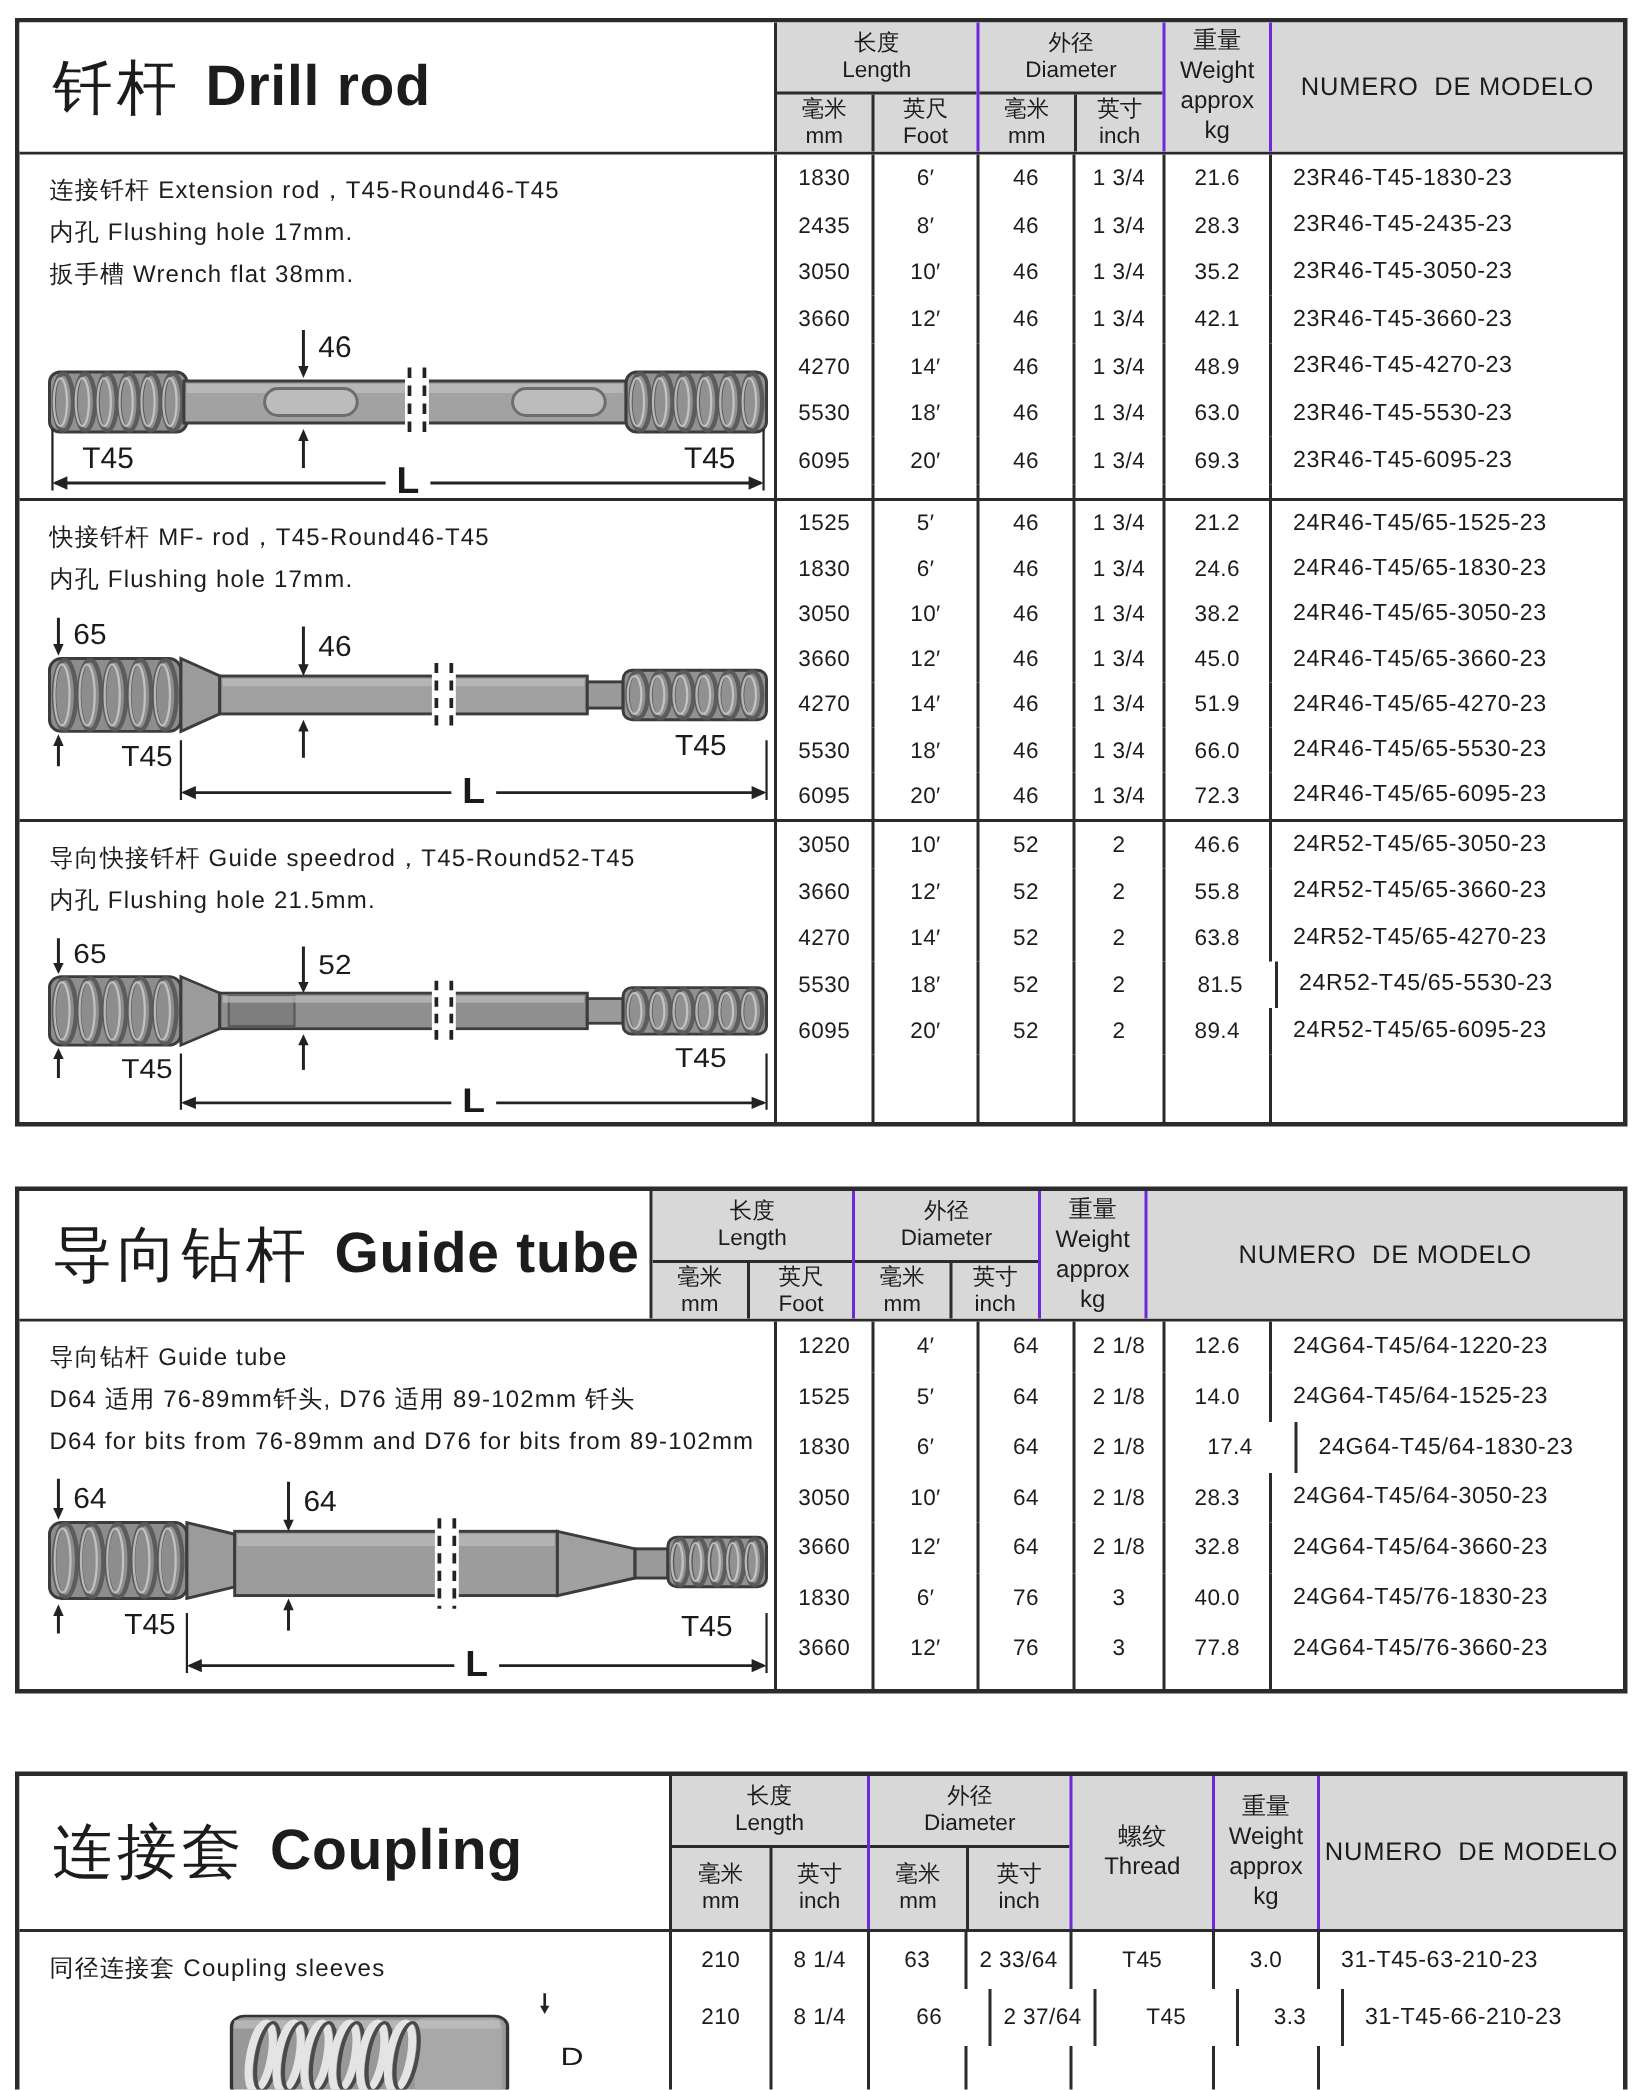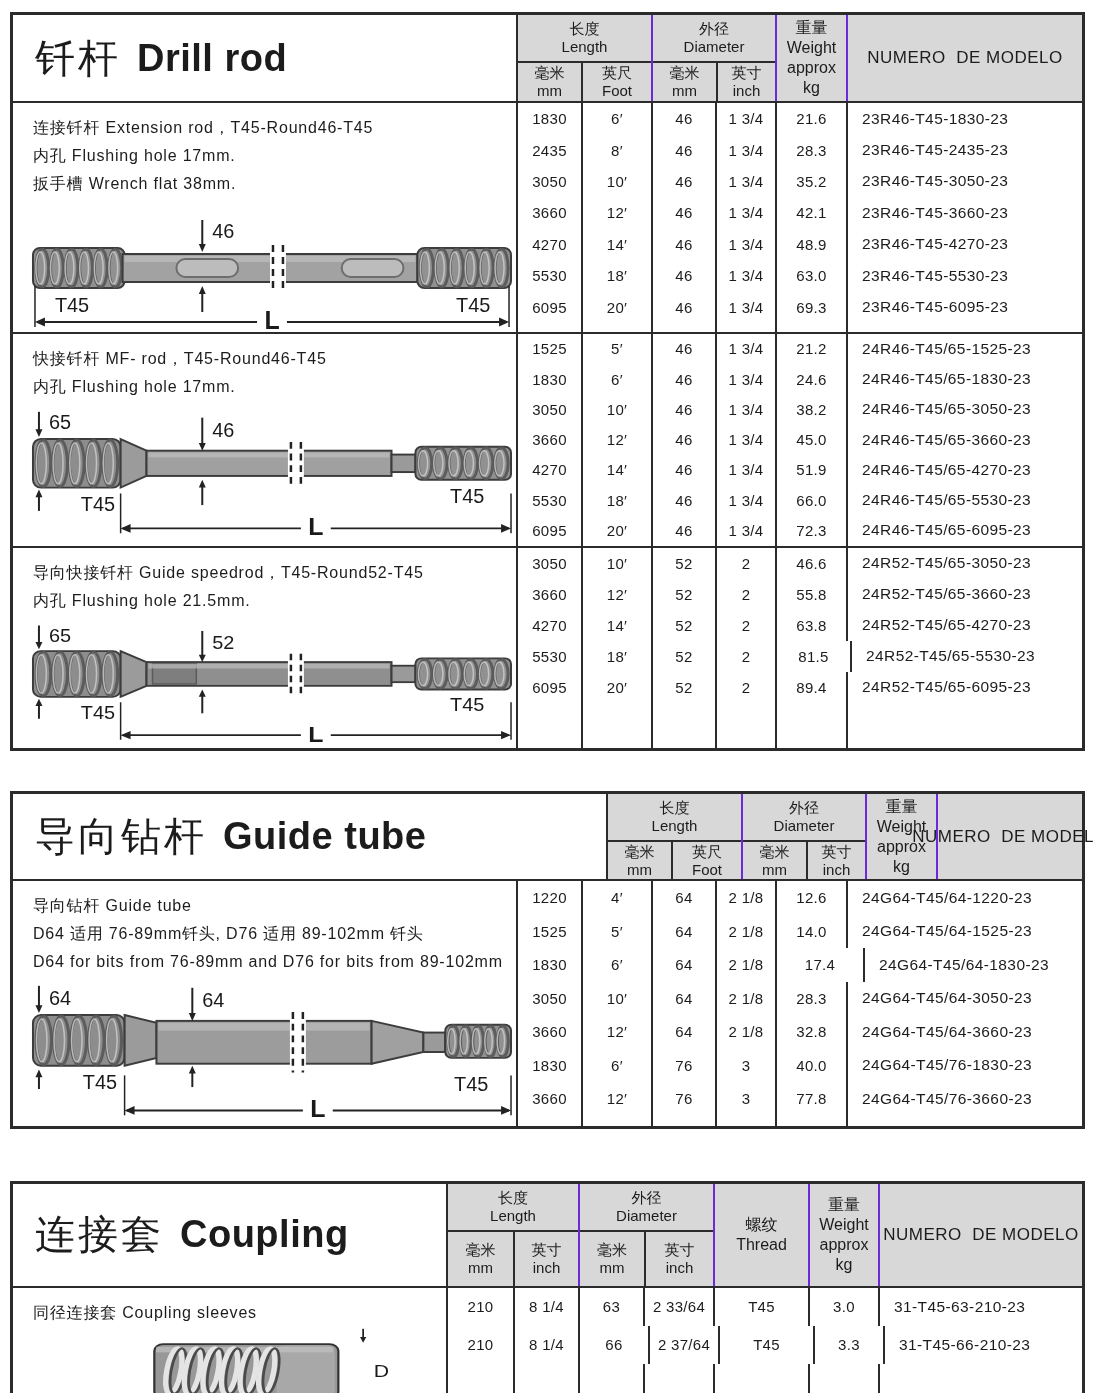--- a/index.html
+++ b/index.html
@@ -457,21 +457,21 @@
               <div class="dcell" style="width: 71px;"></div>
               <div class="dcell model"></div>
             </div>
           </div>
         </div>
       </div>
   </section>
 
   <section class="ptable gap2">
     <header class="trow thead" style="height: 87px;">
-      <div class="desc titlecell" style="width: 595px;">
+      <div class="desc titlecell" style="width: 422px;">
         <span class="t-zh">导向钻杆</span>
         <span class="t-en">Guide tube</span>
       </div>
       <div class="headcols">
           <div class="hcol" style="width: 133px;">
             <div class="hgtop" style="height: 48px;">
               <div>长度</div>
               <div>Length</div>
             </div>
             <div class="hsubs">
@@ -735,21 +735,21 @@
               <div class="dcell" style="width: 65px;">8 1/4</div>
               <div class="dcell" style="width: 65px;">63</div>
               <div class="dcell" style="width: 70px;">2 33/64</div>
               <div class="dcell" style="width: 95px;">T45</div>
               <div class="dcell" style="width: 70px;">3.0</div>
               <div class="dcell model">31-T45-63-210-23</div>
             </div>
             <div class="drow" style="height: 38px;">
               <div class="dcell" style="width: 65px;">210</div>
               <div class="dcell" style="width: 65px;">8 1/4</div>
-              <div class="dcell" style="width: 70px;">66</div>
+              <div class="dcell" style="width: 81px;">66</div>
               <div class="dcell" style="width: 70px;">2 37/64</div>
               <div class="dcell" style="width: 95px;">T45</div>
               <div class="dcell" style="width: 70px;">3.3</div>
               <div class="dcell model">31-T45-66-210-23</div>
             </div>
             <div class="drow filler">
               <div class="dcell" style="width: 65px;"></div>
               <div class="dcell" style="width: 65px;"></div>
               <div class="dcell" style="width: 65px;"></div>
               <div class="dcell" style="width: 70px;"></div>

